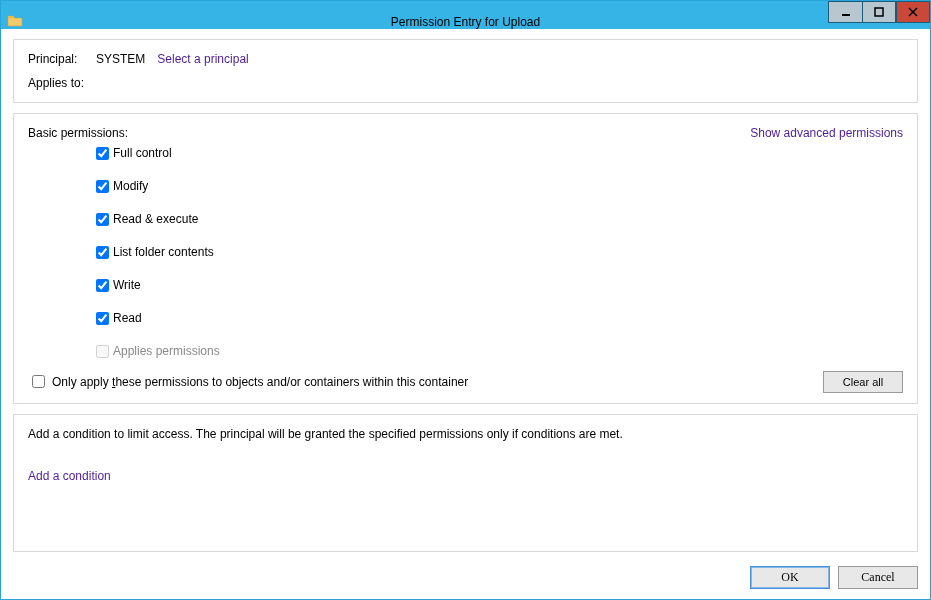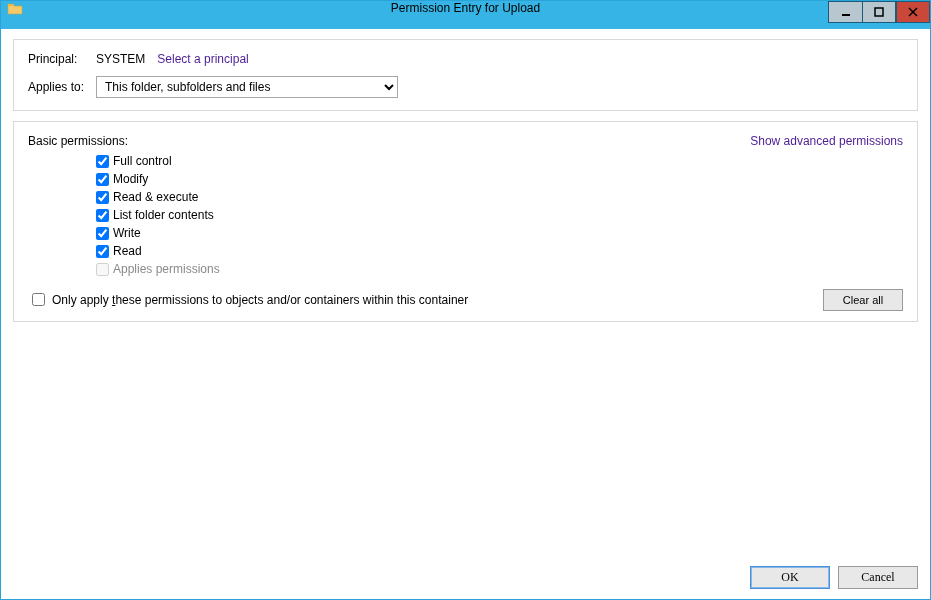--- a/index.html
+++ b/index.html
@@ -17,21 +17,21 @@
     height: 600px;
     border: 1px solid #2aa3d9;
     background: #fff;
     display: flex;
     flex-direction: column;
   }
   .titlebar {
     height: 28px;
     background: #36b4e5;
     display: flex;
-    align-items: flex-start;
+    align-items: flex-end;
     position: relative;
   }
   .titlebar-icon {
     width: 16px; height: 16px;
     margin-left: 6px;
     display: inline-block;
   }
   .titlebar-title {
     position: absolute;
     left: 50%;
@@ -100,21 +100,21 @@
   }
   .perm-panel { position: relative; }
   .perm-header {
     display: flex; justify-content: space-between; align-items: flex-start;
     margin-bottom: 6px;
   }
   .perm-list {
     margin-left: 68px;
     display: flex;
     flex-direction: column;
-    gap: 4px;
+    gap: 19px;
   }
   .chk-row {
     display: flex;
     align-items: center;
     gap: 4px;
   }
   .chk-row input[type=checkbox] {
     width: 13px; height: 13px; margin:0;
   }
   .disabled-text { color: #8a8a8a; }
@@ -197,23 +197,20 @@
   <div class="client">
 
     <div class="panel">
       <div class="row">
         <span class="label-col">Principal:</span>
         <span class="principal-val">SYSTEM</span>
         <span class="link">Select a principal</span>
       </div>
       <div class="row">
         <span class="label-col">Applies to:</span>
-        <select class="win-select" style="width:302px">
-          <option>This folder, subfolders and files</option>
-        </select>
       </div>
     </div>
 
     <div class="panel perm-panel">
       <div class="perm-header">
         <span>Basic permissions:</span>
         <span class="link">Show advanced permissions</span>
       </div>
       <div class="perm-list">
         <label class="chk-row">
@@ -245,20 +242,24 @@
             <span class="disabled-text">Applies permissions</span>
           </label>
       </div>
       <div class="only-apply-row">
         <input type="checkbox" style="">
         <span><span>Only apply </span><span class="underline">t</span><span>hese permissions to objects and/or containers within this container</span></span>
       </div>
       <button class="clear-btn">Clear all</button>
     </div>
 
+    <div class="panel cond-panel">
+      <div class="cond-text">Add a condition to limit access. The principal will be granted the specified permissions only if conditions are met.</div>
+      <span class="link">Add a condition</span>
+    </div>
 
   </div>
 
   <div class="footer">
     <button class="btn default">OK</button>
     <button class="btn">Cancel</button>
   </div>
 
 </div>
 

